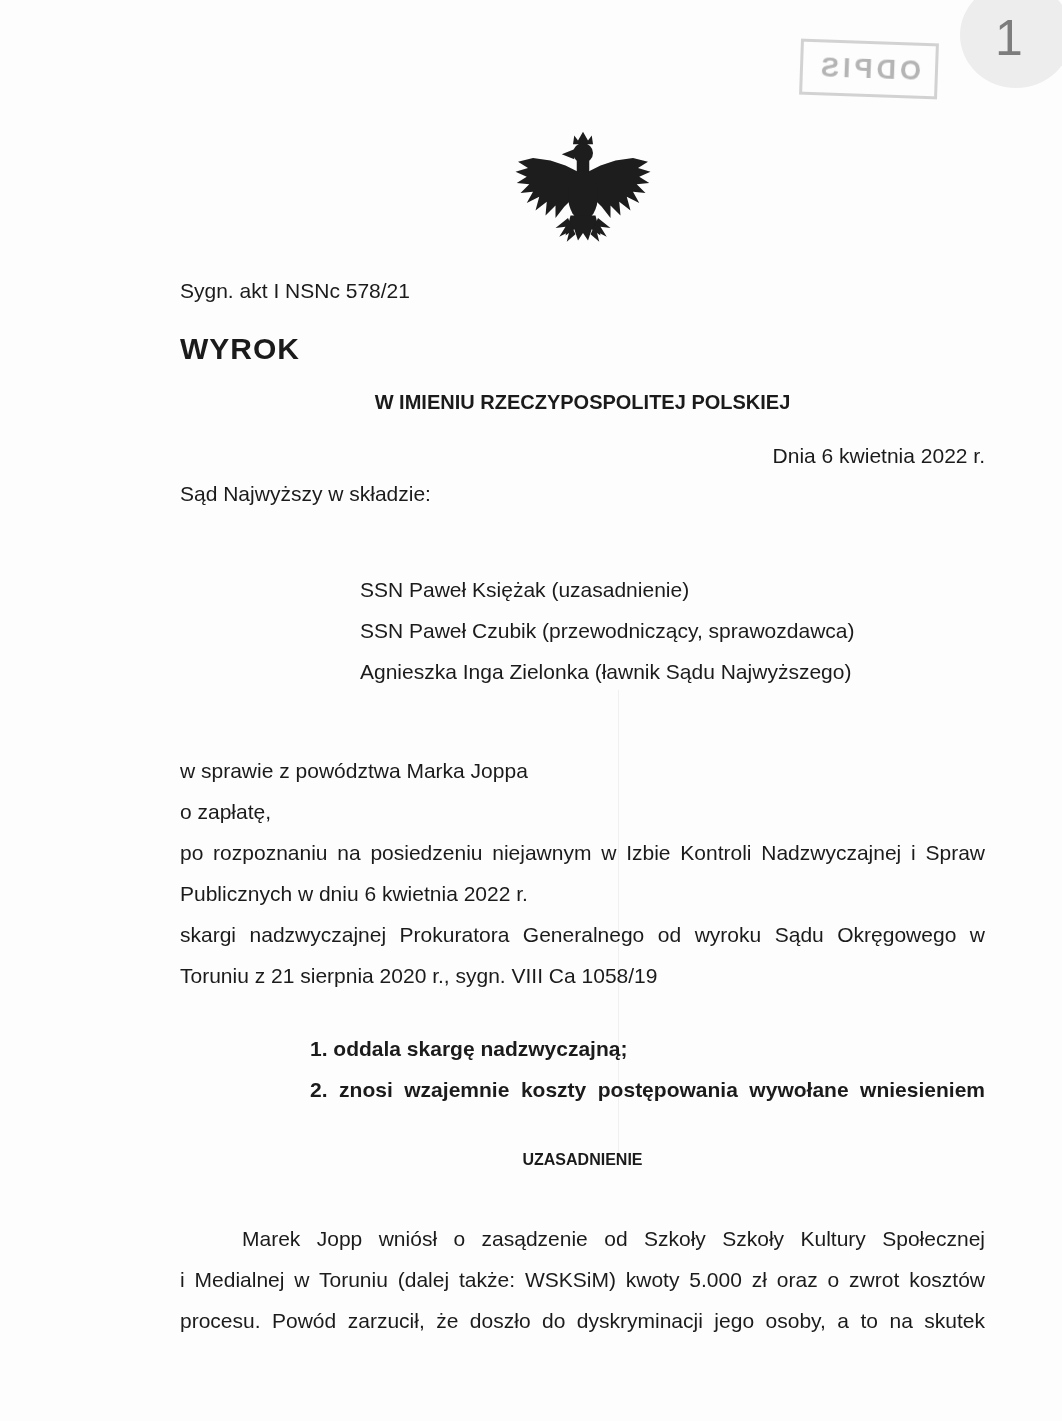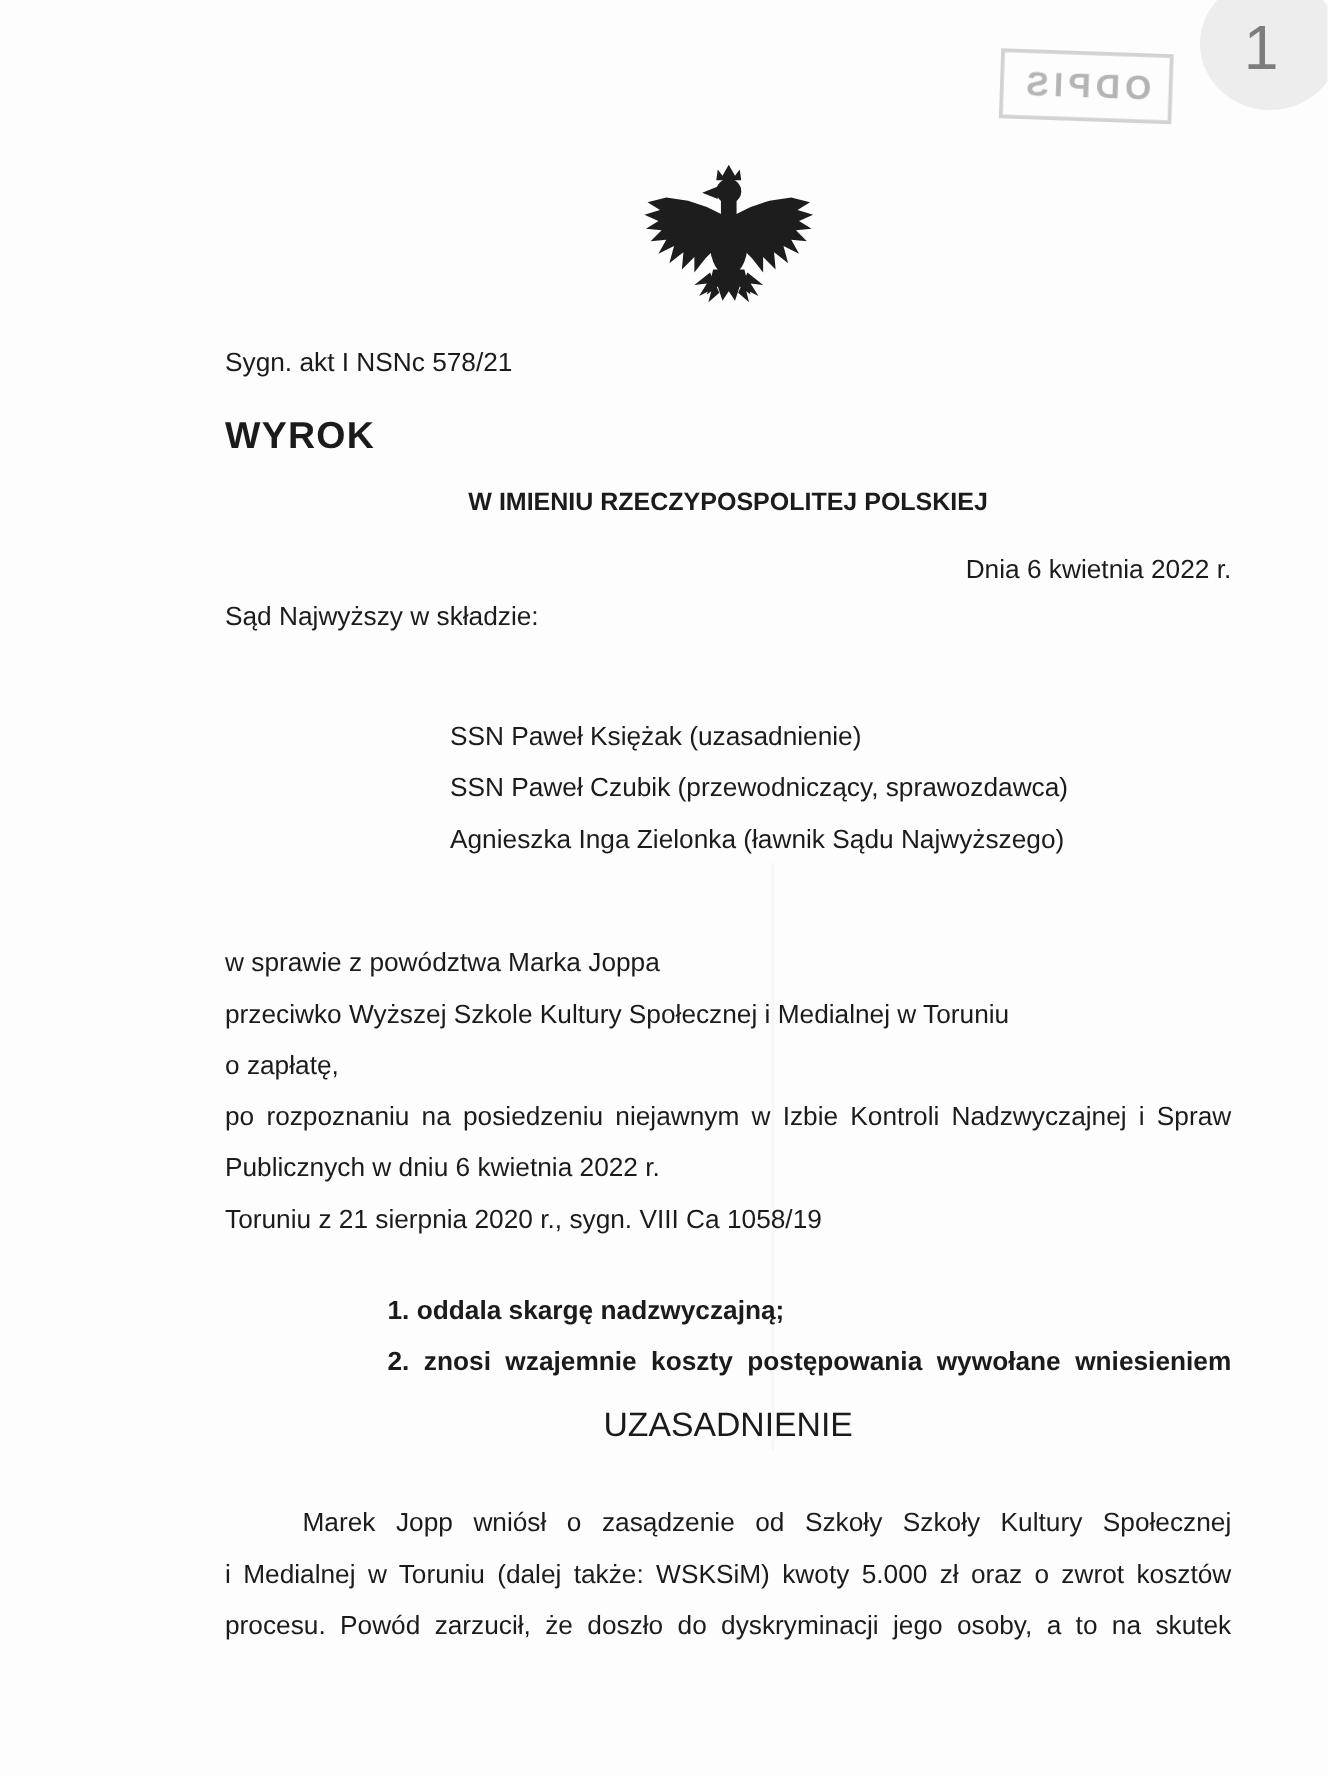--- a/index.html
+++ b/index.html
@@ -61,22 +61,22 @@
     margin-top:5px;text-align:center;
     font-size:20px;font-weight:bold;line-height:30px;
   }
   .date{margin-top:22px;text-align:right;line-height:34px;}
   .court{margin-top:0;}
   .judges{margin:55px 0 0 180px;}
   .caseblock{margin-top:58px;}
   .stretch{text-align:justify;text-align-last:justify;}
   .ruling{margin:32px 0 0 130px;font-weight:bold;}
   .uzas-heading{
-    margin-top:16px;text-align:center;
-    font-size:27px;font-weight:normal;line-height:28px;
+    margin-top:36px;text-align:center;
+    font-size:16px;font-weight:bold;line-height:28px;
   }
   .para{margin-top:44px;}
   .indent{text-indent:62px;}
 </style>
 </head>
 <body>
 
 <div class="page">
 
   <div class="crease"></div>
@@ -124,24 +124,24 @@
   <p class="line court">Sąd Najwyższy w składzie:</p>
 
   <div class="judges">
     <p class="line">SSN Paweł Księżak (uzasadnienie)</p>
     <p class="line">SSN Paweł Czubik (przewodniczący, sprawozdawca)</p>
     <p class="line">Agnieszka Inga Zielonka (ławnik Sądu Najwyższego)</p>
   </div>
 
   <div class="caseblock">
     <p class="line">w sprawie z powództwa Marka Joppa</p>
-    <p class="line">przeciwko Wyższej Szkole Kultury Społecznej i Medialnej w Toruniu</p>
     <p class="line">o zapłatę,</p>
     <p class="line stretch">po rozpoznaniu na posiedzeniu niejawnym w Izbie Kontroli Nadzwyczajnej i Spraw</p>
     <p class="line">Publicznych w dniu 6 kwietnia 2022 r.</p>
+    <p class="line stretch">skargi nadzwyczajnej Prokuratora Generalnego od wyroku Sądu Okręgowego w</p>
     <p class="line">Toruniu z 21 sierpnia 2020 r., sygn. VIII Ca 1058/19</p>
   </div>
 
   <div class="ruling">
     <p class="line">1. oddala skargę nadzwyczajną;</p>
     <p class="line stretch">2. znosi wzajemnie koszty postępowania wywołane wniesieniem</p>
   </div>
 
   <h3 class="uzas-heading">UZASADNIENIE</h3>
 

